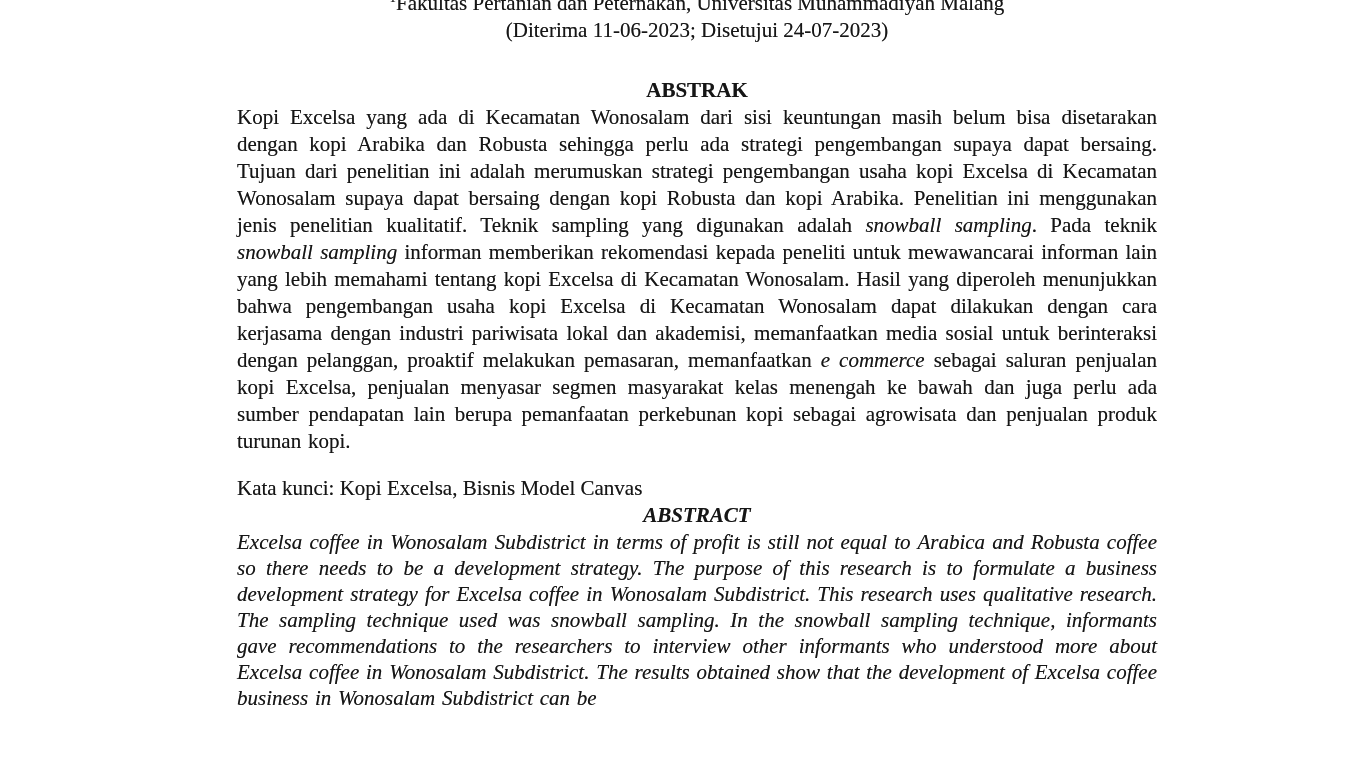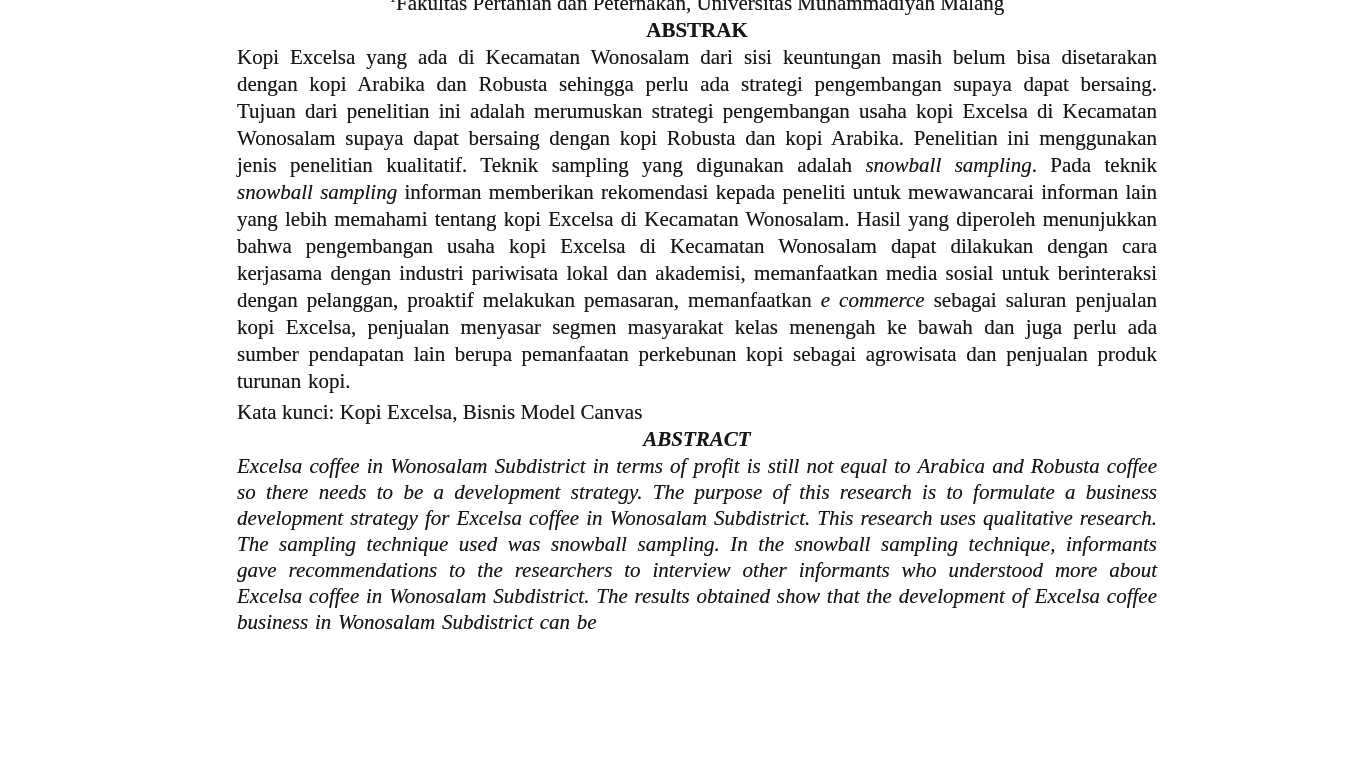--- a/index.html
+++ b/index.html
@@ -21,42 +21,44 @@
     color: #161616;
     text-shadow: 0 0 0.6px rgba(30,30,30,0.55);
   }
   .center  { text-align: center; }
   .justify { text-align: justify; word-spacing: 1.5px; }
   .bold    { font-weight: 700; }
   .italic  { font-style: italic; }
   .h-abstrak {
     font-weight: 700;
     text-align: center;
+    margin-top: 33px;
   }
   .h-abstract {
     font-weight: 700;
     font-style: italic;
     text-align: center;
   }
-  .keywords { margin-top: 4px; }
+  .keywords { margin-top: 20px; }
   .en-body  { font-style: italic; line-height: 26px; }
   sup.aff-marker {
     font-size: 13px;
     line-height: 0;
     vertical-align: super;
   }
 </style>
 </head>
 <body>
 
 <div class="doc">
 
   <div class="center"><sup class="aff-marker">1</sup><span>Fakultas Pertanian dan Peternakan, Universitas Muhammadiyah Malang</span></div>
 
 
+  <div class="center">(Diterima 11-06-2023; Disetujui 24-07-2023)</div>
 
   <div class="h-abstrak">ABSTRAK</div>
 
   <p class="justify" style="margin:0"><span>Kopi Excelsa yang ada di Kecamatan Wonosalam dari sisi keuntungan masih belum bisa disetarakan dengan kopi Arabika dan Robusta sehingga perlu ada strategi pengembangan supaya dapat bersaing. Tujuan dari penelitian ini adalah merumuskan strategi pengembangan usaha kopi Excelsa di Kecamatan Wonosalam supaya dapat bersaing dengan kopi Robusta dan kopi Arabika. Penelitian ini menggunakan jenis penelitian kualitatif. Teknik sampling yang digunakan adalah </span><span class="italic">snowball sampling</span><span>. Pada teknik </span><span class="italic">snowball sampling</span><span> informan memberikan rekomendasi kepada peneliti untuk mewawancarai informan lain yang lebih memahami tentang kopi Excelsa di Kecamatan Wonosalam. Hasil yang diperoleh menunjukkan bahwa pengembangan usaha kopi Excelsa di Kecamatan Wonosalam dapat dilakukan dengan cara kerjasama dengan industri pariwisata lokal dan akademisi, memanfaatkan media sosial untuk berinteraksi dengan pelanggan, proaktif melakukan pemasaran, memanfaatkan </span><span class="italic">e commerce</span><span> sebagai saluran penjualan kopi Excelsa, penjualan menyasar segmen masyarakat kelas menengah ke bawah dan juga perlu ada sumber pendapatan lain berupa pemanfaatan perkebunan kopi sebagai agrowisata dan penjualan produk turunan kopi.</span></p>
 
   <div class="keywords">Kata kunci: Kopi Excelsa, Bisnis Model Canvas</div>
 
   <div class="h-abstract">ABSTRACT</div>
 
   <p class="justify en-body" style="margin:0">Excelsa coffee in Wonosalam Subdistrict in terms of profit is still not equal to Arabica and Robusta coffee so there needs to be a development strategy. The purpose of this research is to formulate a business development strategy for Excelsa coffee in Wonosalam Subdistrict. This research uses qualitative research. The sampling technique used was snowball sampling. In the snowball sampling technique, informants gave recommendations to the researchers to interview other informants who understood more about Excelsa coffee in Wonosalam Subdistrict. The results obtained show that the development of Excelsa coffee business in Wonosalam Subdistrict can be</p>

